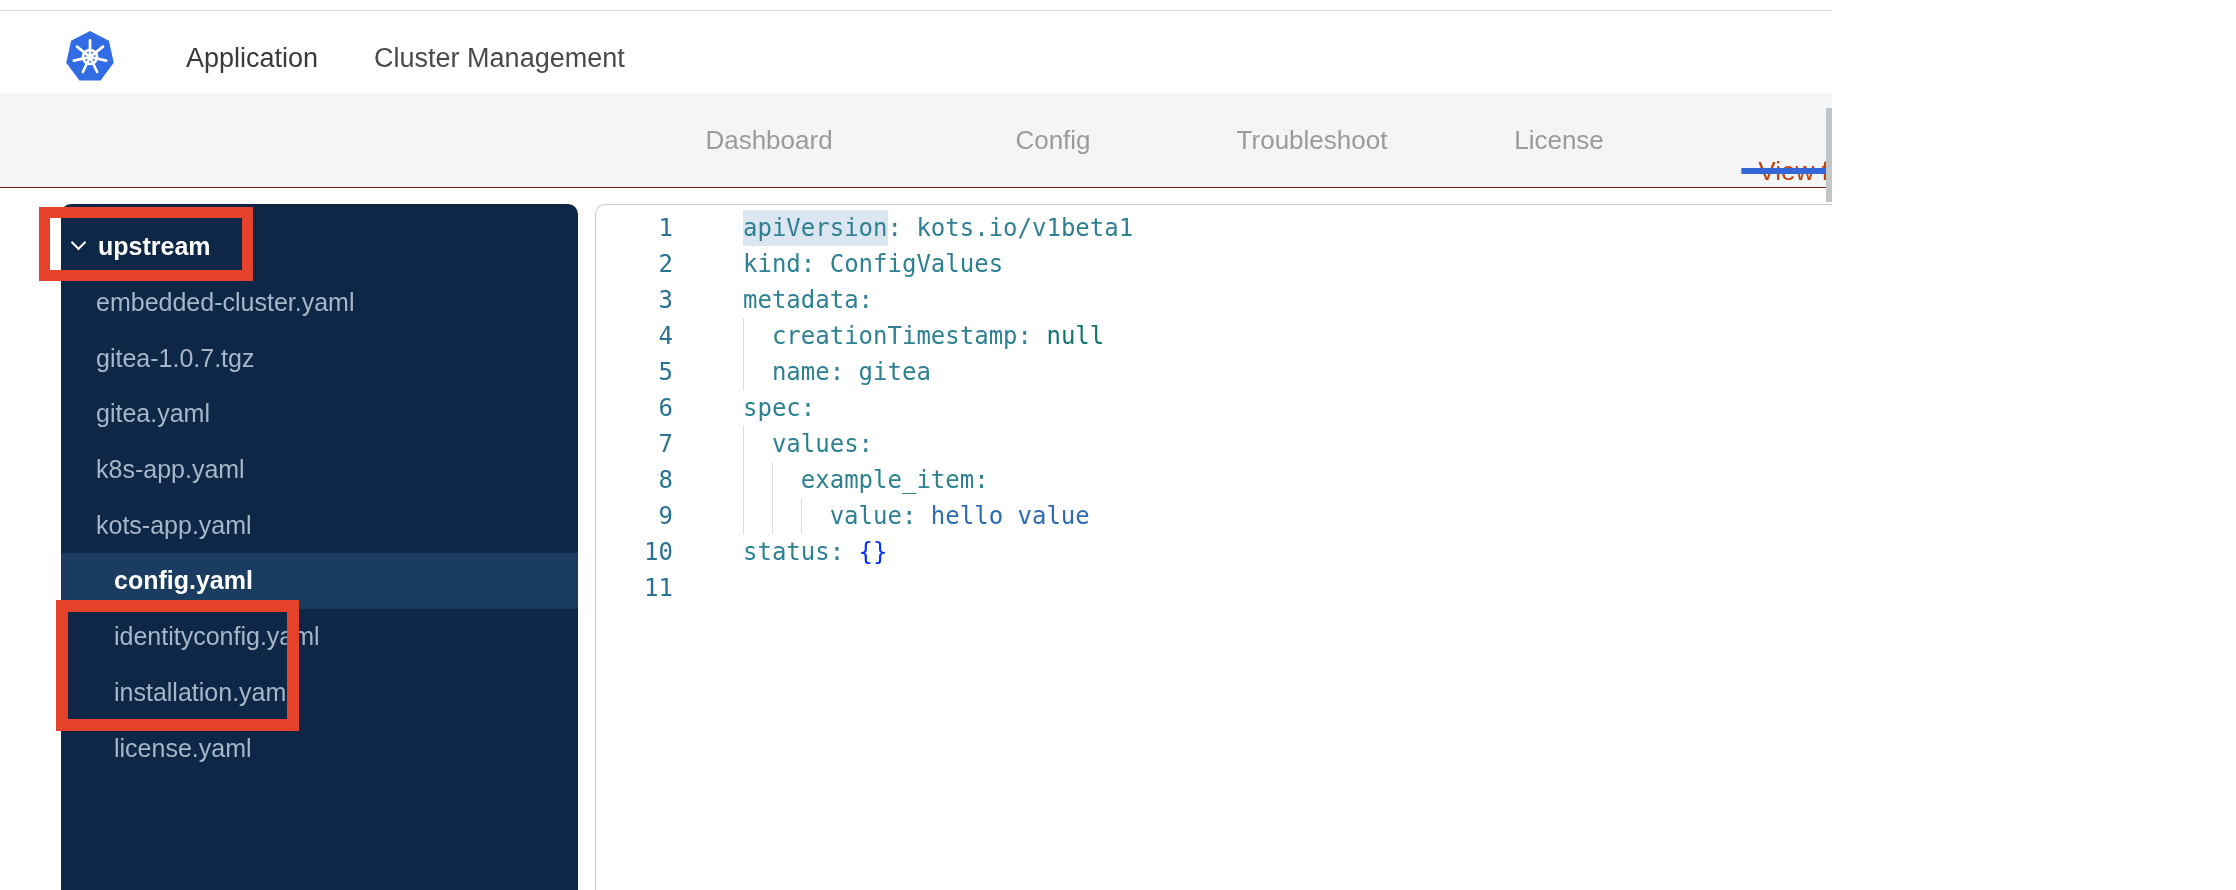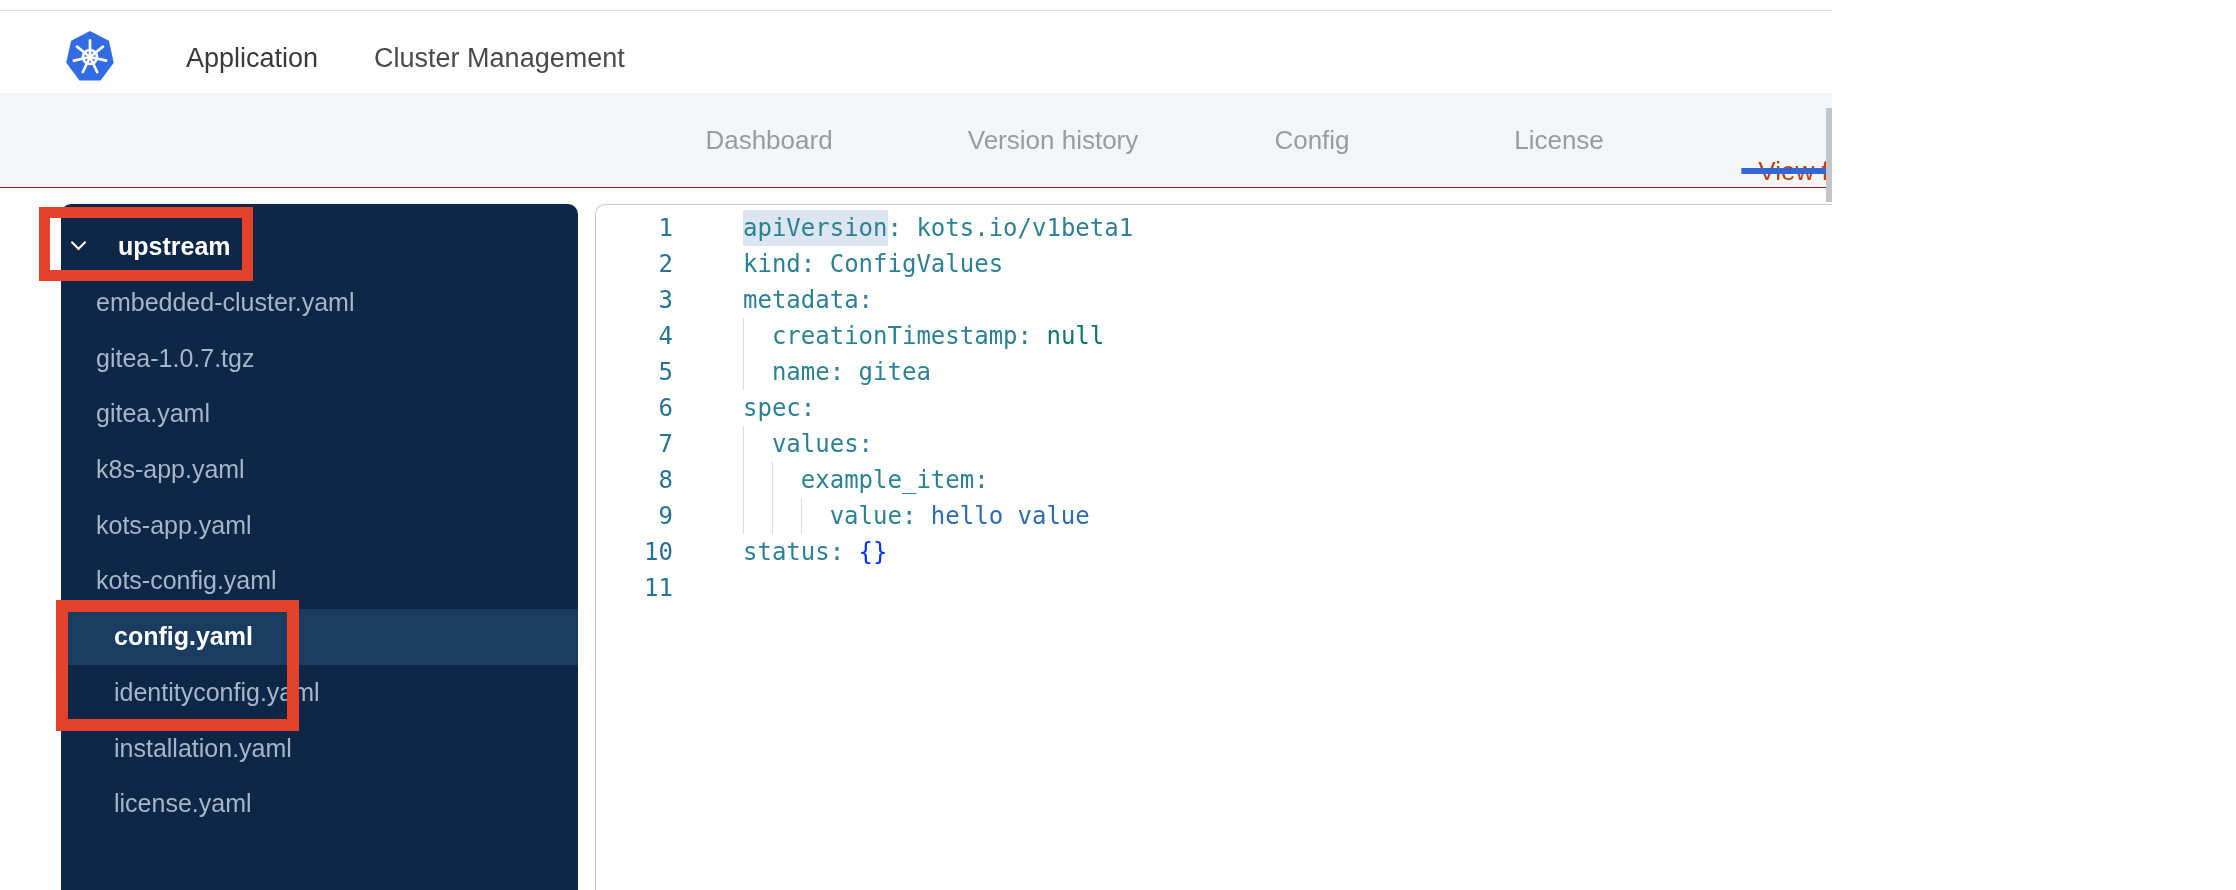--- a/index.html
+++ b/index.html
@@ -34,21 +34,21 @@
   .nav-tab:nth-of-type(5){left:1813px;} .nav-tab:nth-of-type(6){left:2044px;}
   .scroll-thumb{position:absolute;right:0;top:108px;width:6px;height:94px;background:#c2c5c8;}
 
   
   .sidebar{position:absolute;left:61px;top:204px;width:517px;height:686px;background:#0e2747;
            border-radius:10px 10px 0 0;padding-top:15px;box-sizing:border-box;}
   .tree-row{height:55.7px;display:flex;align-items:center;color:#a6b6c8;font-size:25px;cursor:pointer;}
   .tree-row .chev{flex:none;width:15px;height:15px;margin-right:12px;position:relative;top:-3px;}
   .tree-row .chev::after{content:"";position:absolute;left:2px;top:1px;width:9px;height:9px;
            border-right:2.5px solid #fff;border-bottom:2.5px solid #fff;transform:rotate(45deg);}
-  .tree-row.folder{color:#fff;font-weight:bold;gap:20px;}
+  .tree-row.folder{color:#fff;font-weight:bold;}
   .tree-row.selected{background:#1a3c60;color:#fff;font-weight:bold;}
   .pad-f0{padding-left:10px;} .pad-f1{padding-left:27px;}
   .pad-l1{padding-left:35px;} .pad-l2{padding-left:53px;}
 
   
   .editor{position:absolute;left:595px;top:204px;width:1641px;height:686px;background:#fff;
           border:1px solid #c7cacd;border-right:none;border-bottom:none;border-radius:10px 0 0 0;
           padding-top:5px;box-sizing:border-box;}
   .cline{display:flex;height:36px;line-height:36px;font-family:"DejaVu Sans Mono",monospace;font-size:24px;}
   .lnum{flex:none;width:77px;text-align:right;color:#2a7293;user-select:none;}
@@ -97,24 +97,24 @@
           <span>Cluster Management</span>
         </div>
       </div>
   </header>
 
   <nav class="subnav">
       <div class="nav-tab">
         <span>Dashboard</span>
       </div>
       <div class="nav-tab">
-        <span>Version history</span>
-      </div>
-      <div class="nav-tab">
         <span>Config</span>
+      </div>
+      <div class="nav-tab">
+        <span>Troubleshoot</span>
       </div>
       <div class="nav-tab">
         <span>License</span>
       </div>
       <div class="nav-tab active">
         <span>View files</span>
         <div class="nav-underline"></div>
       </div>
     </nav>
   <div class="scroll-thumb"></div>
@@ -132,23 +132,20 @@
       </div>
       <div class="tree-row pad-l1">
         <span>gitea.yaml</span>
       </div>
       <div class="tree-row pad-l1">
         <span>k8s-app.yaml</span>
       </div>
       <div class="tree-row pad-l1">
         <span>kots-app.yaml</span>
       </div>
-      <div class="tree-row pad-l1">
-        <span>kots-config.yaml</span>
-      </div>
       <div class="tree-row pad-l2 selected">
         <span>config.yaml</span>
       </div>
       <div class="tree-row pad-l2">
         <span>identityconfig.yaml</span>
       </div>
       <div class="tree-row pad-l2">
         <span>installation.yaml</span>
       </div>
       <div class="tree-row pad-l2">

